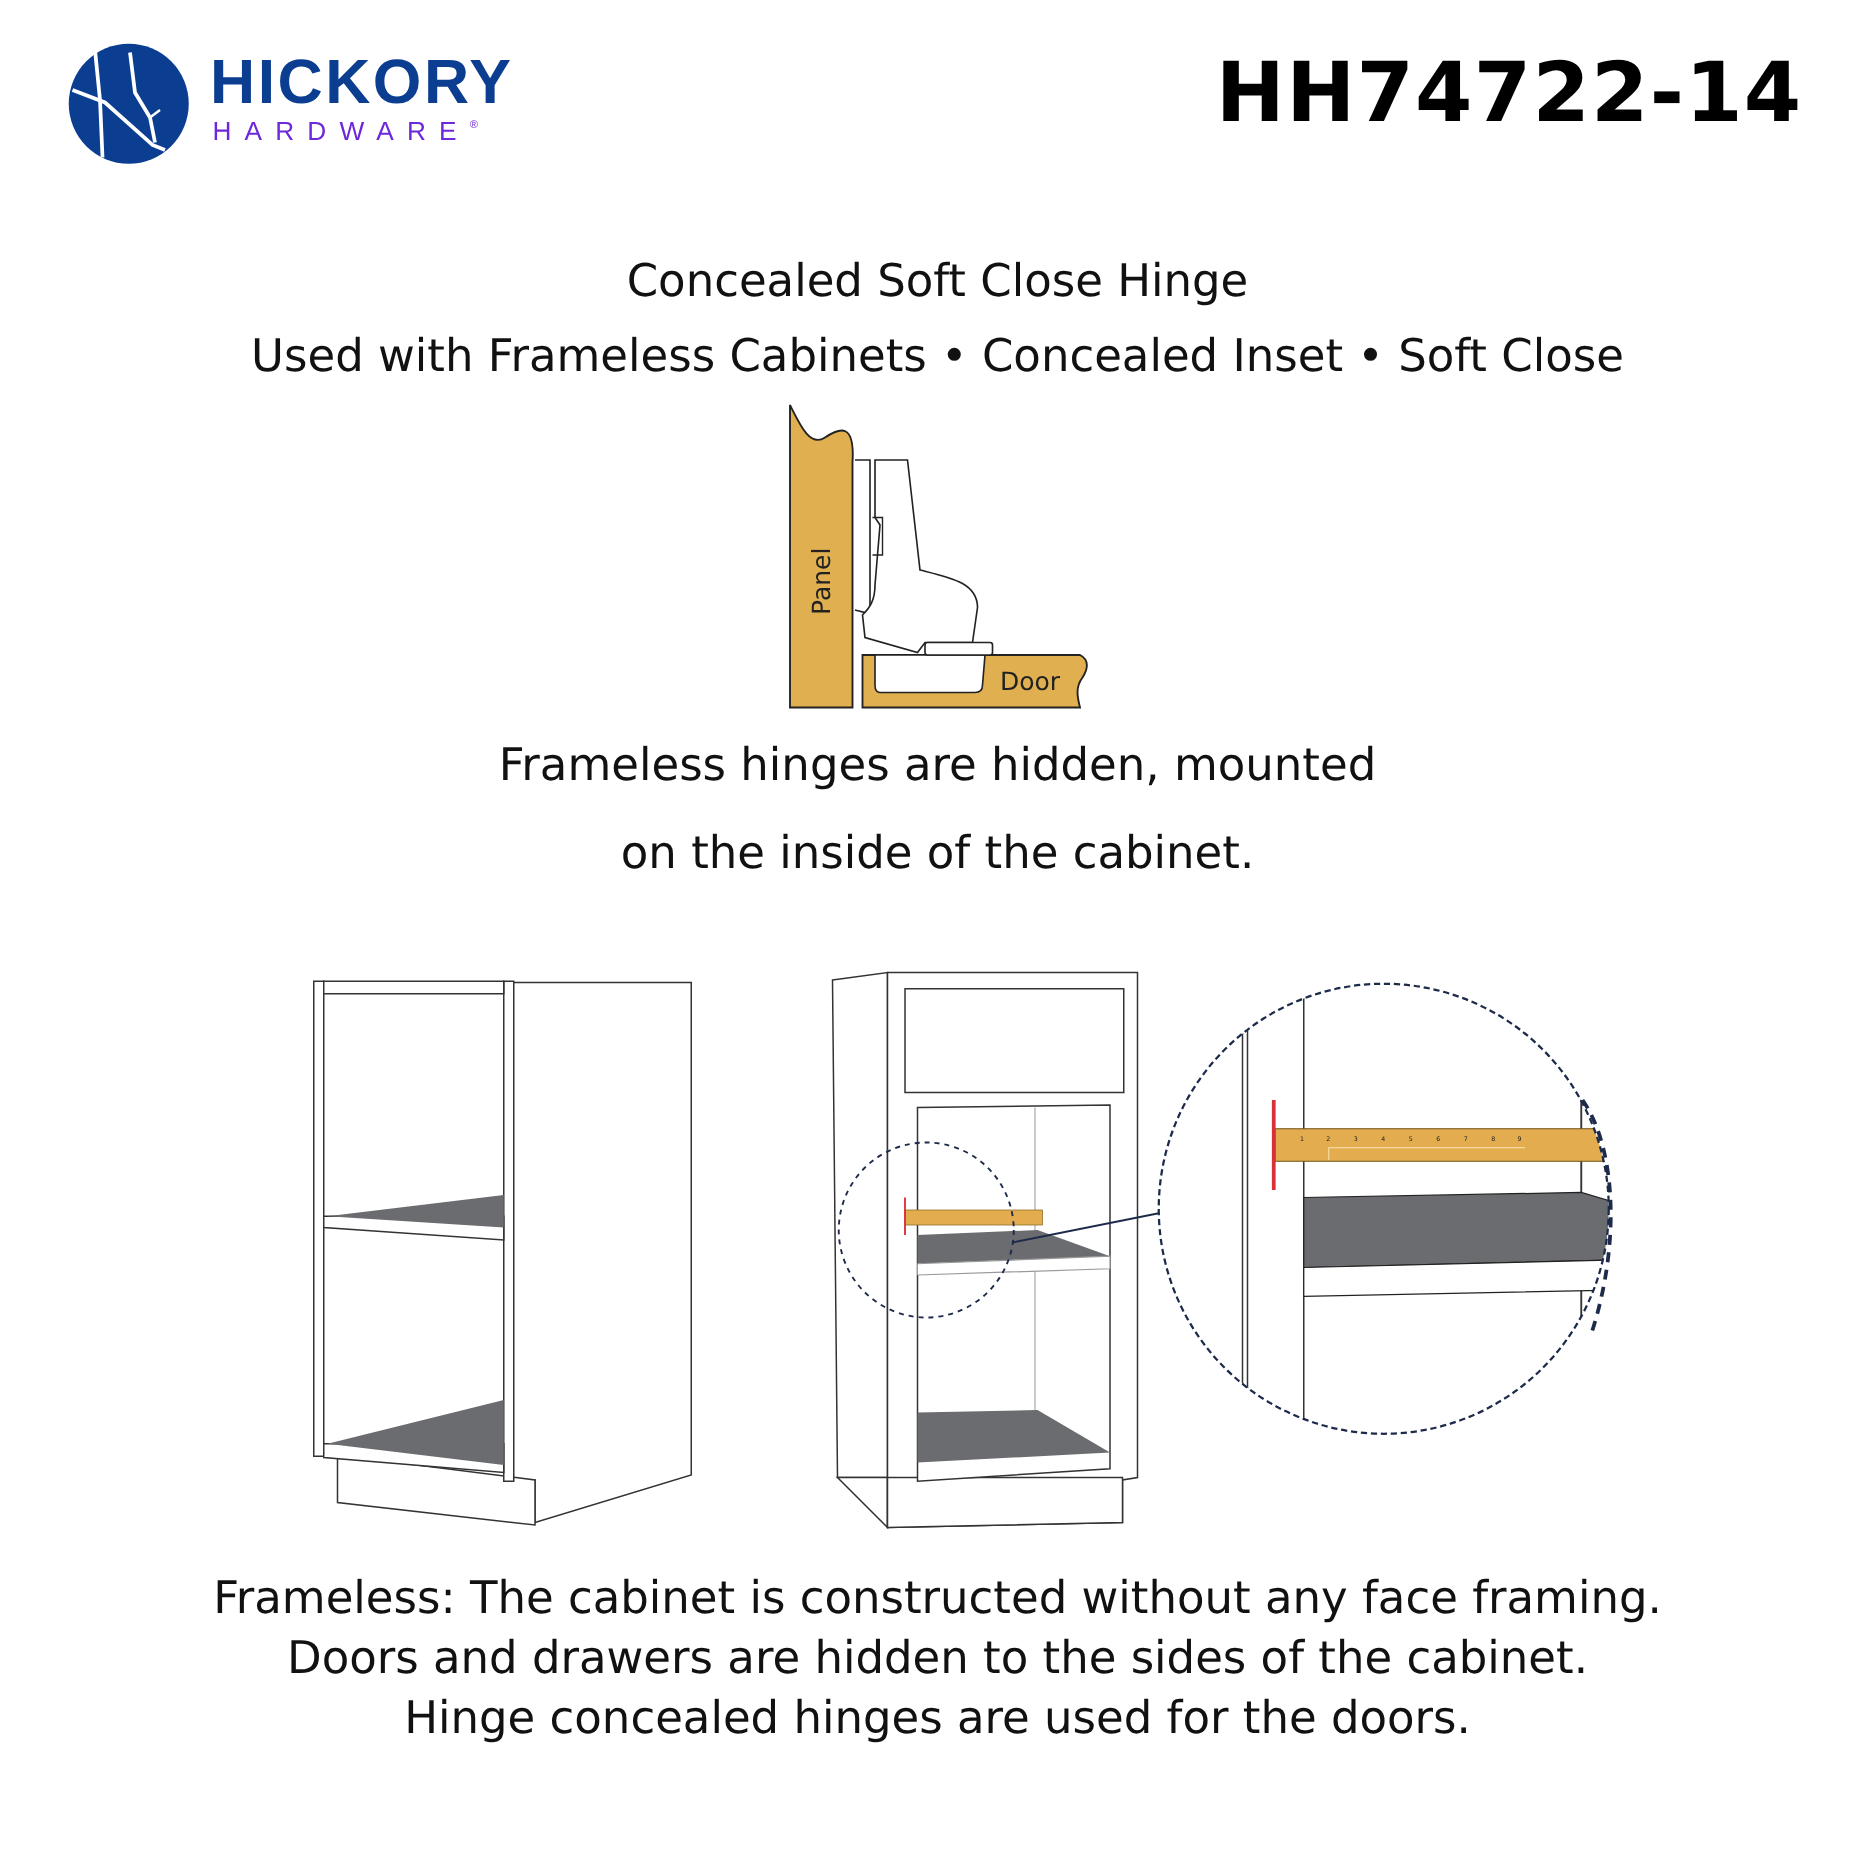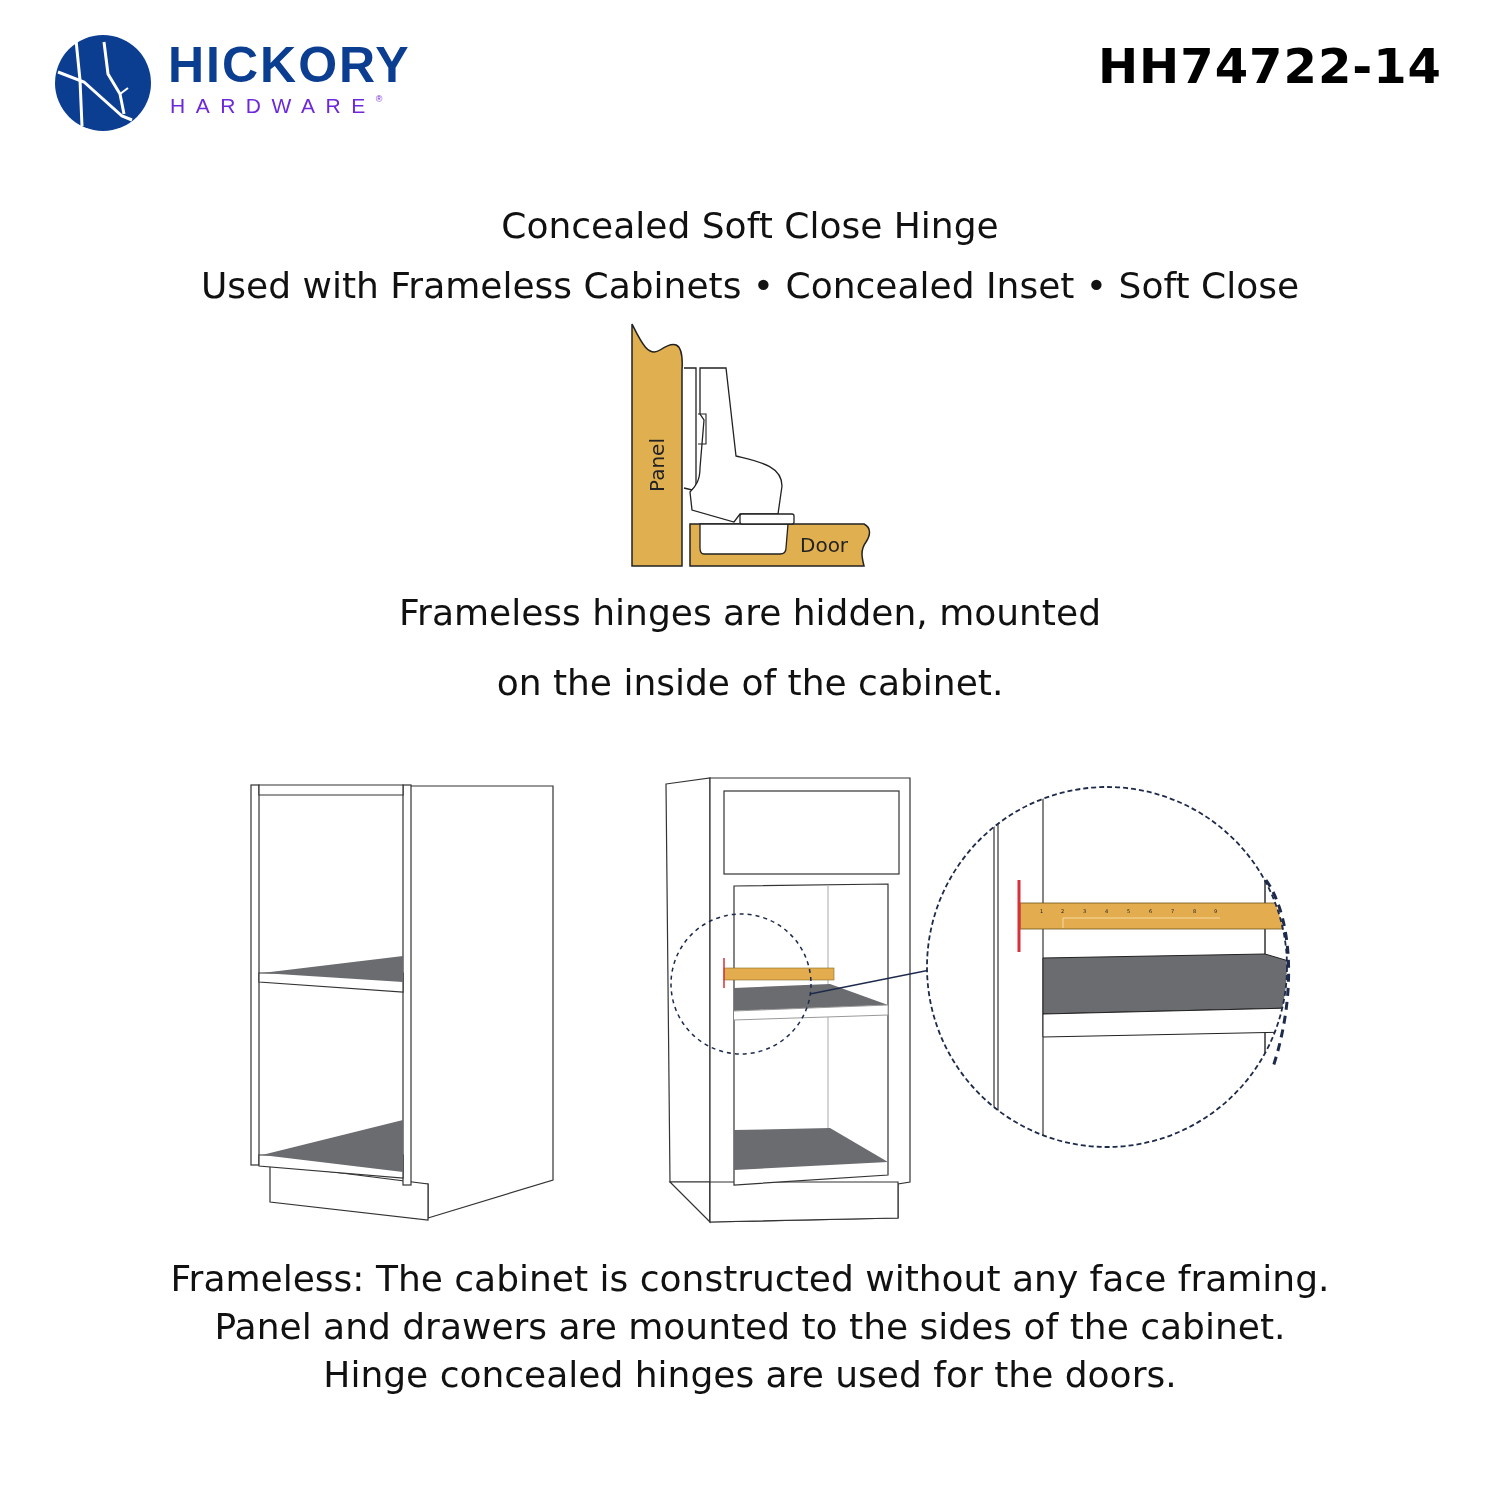--- a/index.html
+++ b/index.html
@@ -5,21 +5,21 @@
   html, body { margin: 0; padding: 0; background: #ffffff; }
   body { width: 1500px; height: 1500px; position: relative; overflow: hidden;
          font-family: "DejaVu Sans", "Liberation Sans", sans-serif; color: #111; }
   .abs { position: absolute; }
   .logo-word-1 { left: 168px; top: 40px; font-family: "Liberation Sans", sans-serif;
                  font-weight: 700; font-size: 50px; color: #0b3d91; letter-spacing: 2px; line-height: 1; }
   .logo-word-2 { left: 170px; top: 95px; font-family: "Liberation Sans", sans-serif;
                  font-size: 21px; color: #6d28d9; letter-spacing: 10.5px; line-height: 1; }
   .logo-word-2 sup { font-size: 9px; letter-spacing: 0; vertical-align: top; }
   .sku { right: 58px; top: 42px; font-family: "DejaVu Sans", sans-serif; font-weight: 700;
-         font-size: 48px; letter-spacing: 1px; color: #000; line-height: 1; }
+         font-size: 66px; letter-spacing: 1px; color: #000; line-height: 1; }
   .center-text { left: 0; width: 1500px; text-align: center; font-size: 36px; line-height: 1.2; }
   .t1 { top: 204px; }
   .t2 { top: 264px; }
   .t3 { top: 591px; }
   .t4 { top: 640px; margin-top: 21px; }
   .b1 { top: 1257px; text-align: center; }
   .b2 { top: 1305px; }
   .b3 { top: 1353px; }
   svg text { font-family: "DejaVu Sans", sans-serif; }
 </style>
@@ -125,14 +125,14 @@
         <text x="273" y="133">8</text>
         <text x="294" y="133">9</text>
     </g>
     <line x1="99" y1="100" x2="99" y2="172" stroke="#d8313a" stroke-width="3"></line>
   </g>
   <circle cx="187" cy="187" r="180" fill="none" stroke="#1d2a4a" stroke-width="1.8" stroke-dasharray="5 3"></circle>
   <path d="M346 100 C374 140 376 220 352 290" fill="none" stroke="#1d2a4a" stroke-width="3" stroke-dasharray="8 6"></path>
 </svg>
 
 <div class="abs center-text b1">Frameless: The cabinet is constructed without any face framing.</div>
-<div class="abs center-text b2">Panel and drawers are mounted to the sides of the cabinet.</div>
+<div class="abs center-text b2">Doors and drawers are hidden to the sides of the cabinet.</div>
 <div class="abs center-text b3">Hinge concealed hinges are used for the doors.</div>
 
 </body></html>

